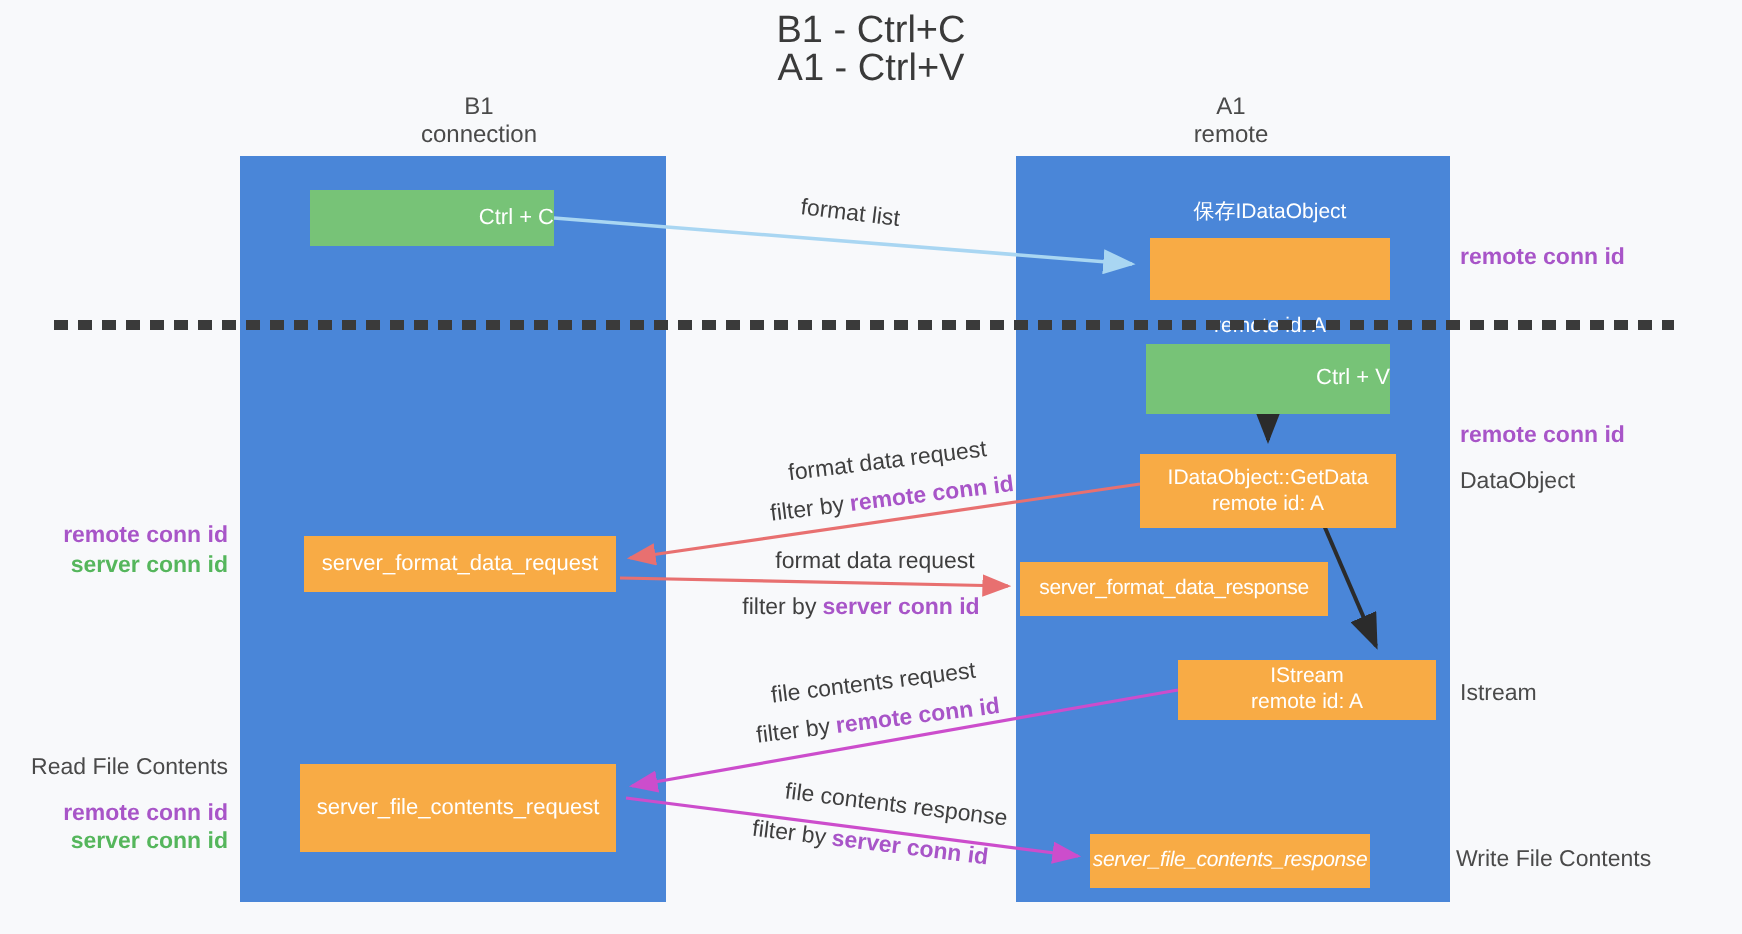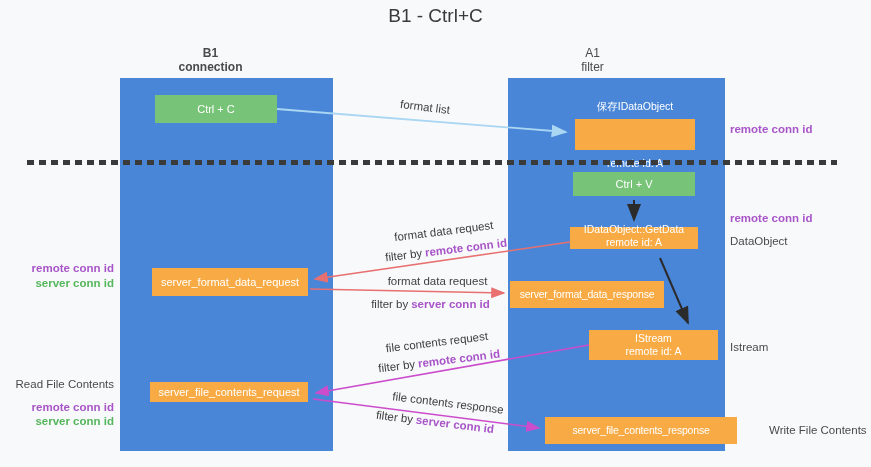--- a/index.html
+++ b/index.html
@@ -7,64 +7,65 @@
     width:871px;height:467px;position:relative;overflow:hidden;
     background:var(--background,#f8f9fb);
     font-family:"Liberation Sans",sans-serif;
     color:#3f3f3f;
   }
   .abs{position:absolute;}
   
   .title{top:6px;left:0;width:100%;text-align:center;font-size:19px;line-height:19px;color:#3a3a3a;z-index:5;}
   
   .colhead{top:46px;text-align:center;font-size:12px;line-height:14px;color:#4a4a4a;z-index:5;}
-  .colhead.left{left:104px;width:213px;font-weight:bold;}
-  .colhead.right{left:484px;width:217px;}
+  .colhead.left{left:133px;width:213px;}
+  .colhead.right{left:507px;width:217px;}
   
   .column{top:78px;height:373px;background:var(--column_blue,#4a86d8);z-index:1;}
   .column.left{left:120px;width:213px;}
   .column.right{left:508px;width:217px;}
   
   .dashline{left:27px;top:160px;width:810px;height:5px;z-index:4;
     background:repeating-linear-gradient(90deg,#3a3a3a 0 7px,transparent 7px 12px);}
   
   svg.wires{left:0;top:0;z-index:2;pointer-events:none;}
   
   .node{display:flex;flex-direction:column;align-items:center;justify-content:center;
     color:#fff;font-size:11px;line-height:13px;text-align:center;z-index:3;white-space:nowrap;}
   .node.orange{background:var(--node_orange,#f8ab45);}
-  .node.green{background:var(--node_green,#77c377);}
+  .node.green{background:var(--node_green,#77c377);align-items:flex-end;}
   .node.tight{font-size:10.5px;letter-spacing:-0.2px;}
   .node.twoline{font-size:10.5px;}
   
   .edge-label{font-size:11.5px;line-height:19px;text-align:center;color:#3f3f3f;z-index:5;white-space:nowrap;}
   .rot-up{transform:rotate(-7deg);}
   .rot-down{transform:rotate(7deg);}
   .key-purple{color:var(--text_purple,#a855c8);font-weight:700;margin-left:3px;}
   
   .side{font-size:11.5px;line-height:14px;z-index:5;white-space:nowrap;}
   .side.plain{color:#4a4a4a;}
   .side.purple{color:var(--text_purple,#a855c8);font-weight:700;}
   .side.green{color:var(--text_green,#55b65c);font-weight:700;}
   .side.ralign{left:0;width:114px;text-align:right;}
 </style>
 </head>
 <body style="--column_blue: #4a86d8; --node_orange: #f8ab45; --node_green: #77c377; --arrow_lightblue: #a9d6f2; --arrow_red: #e87070; --arrow_magenta: #cc4dcc; --arrow_black: #2b2b2b; --text_purple: #a855c8; --text_green: #55b65c; --background: #f8f9fb;">
 
 <div class="abs title">
   <div>B1 - Ctrl+C</div>
+  <div>A1 - Ctrl+V</div>
 </div>
 
 <div class="abs colhead left">
   <div>B1</div>
   <div>connection</div>
 </div>
 <div class="abs colhead right">
   <div>A1</div>
-  <div>filter</div>
+  <div>remote</div>
 </div>
 
 <div class="abs column left"></div>
 <div class="abs column right"></div>
 
 <div class="abs dashline"></div>
 
 <svg class="abs wires" width="871" height="467" viewBox="0 0 871 467">
   <defs>
     <marker id="mk-blue" markerWidth="9" markerHeight="7" refX="8" refY="3.5" orient="auto">
@@ -89,41 +90,41 @@
   <line x1="313" y1="399" x2="539" y2="428" stroke="#cc4dcc" stroke-width="1.6" marker-end="url(#mk-magenta)"></line>
 </svg>
 
 <div class="abs node green" style="left:155px;top:95px;width:122px;height:28px;">
   <span>Ctrl + C</span>
 </div>
 <div class="abs node orange twoline" style="left:575px;top:119px;width:120px;height:31px;gap:44px;">
   <span>保存IDataObject</span>
   <span>remote id: A</span>
 </div>
-<div class="abs node green" style="left:573px;top:172px;width:122px;height:24px;">
+<div class="abs node green" style="left:573px;top:172px;width:122px;height:35px;">
   <span>Ctrl + V</span>
 </div>
-<div class="abs node orange twoline" style="left:570px;top:227px;width:128px;height:22px;justify-content:flex-end;">
+<div class="abs node orange twoline" style="left:570px;top:227px;width:128px;height:37px;">
   <span>IDataObject::GetData</span>
   <span>remote id: A</span>
 </div>
 <div class="abs node orange" style="left:152px;top:268px;width:156px;height:28px;align-items:center;">
   <span>server_format_data_request</span>
 </div>
 <div class="abs node orange tight" style="left:510px;top:281px;width:154px;height:27px;">
   <span>server_format_data_response</span>
 </div>
 <div class="abs node orange twoline" style="left:589px;top:330px;width:129px;height:30px;">
   <span>IStream</span>
   <span>remote id: A</span>
 </div>
-<div class="abs node orange" style="left:150px;top:382px;width:158px;height:20px;">
+<div class="abs node orange" style="left:150px;top:382px;width:158px;height:44px;">
   <span>server_file_contents_request</span>
 </div>
-<div class="abs node orange tight" style="left:545px;top:417px;width:192px;height:27px;">
+<div class="abs node orange tight" style="left:545px;top:417px;width:140px;height:27px;font-style:italic;">
   <span>server_file_contents_response</span>
 </div>
 
 <div class="abs edge-label rot-down" style="left:390px;top:98px;width:70px;">
   <span>format list</span>
 </div>
 
 <div class="abs edge-label rot-up" style="left:370px;top:222px;width:150px;">
   <div><span>format data request</span></div>
   <div>
@@ -149,19 +150,19 @@
   <span>file contents response</span>
 </div>
 <div class="abs edge-label rot-down" style="left:365px;top:413px;width:140px;">
   <span>filter by</span><span class="key-purple">server conn id</span>
 </div>
 
 <div class="abs side purple" style="left:730px;top:122px;">remote conn id</div>
 <div class="abs side purple" style="left:730px;top:211px;">remote conn id</div>
 <div class="abs side plain" style="left:730px;top:234px;">DataObject</div>
 <div class="abs side plain" style="left:730px;top:340px;">Istream</div>
-<div class="abs side plain" style="left:769px;top:423px;">Write File Contents</div>
+<div class="abs side plain" style="left:728px;top:423px;">Write File Contents</div>
 
 <div class="abs side purple ralign" style="top:261px;">remote conn id</div>
 <div class="abs side green ralign" style="top:276px;">server conn id</div>
 <div class="abs side plain ralign" style="top:377px;">Read File Contents</div>
 <div class="abs side purple ralign" style="top:400px;">remote conn id</div>
 <div class="abs side green ralign" style="top:414px;">server conn id</div>
 
 </body></html>

